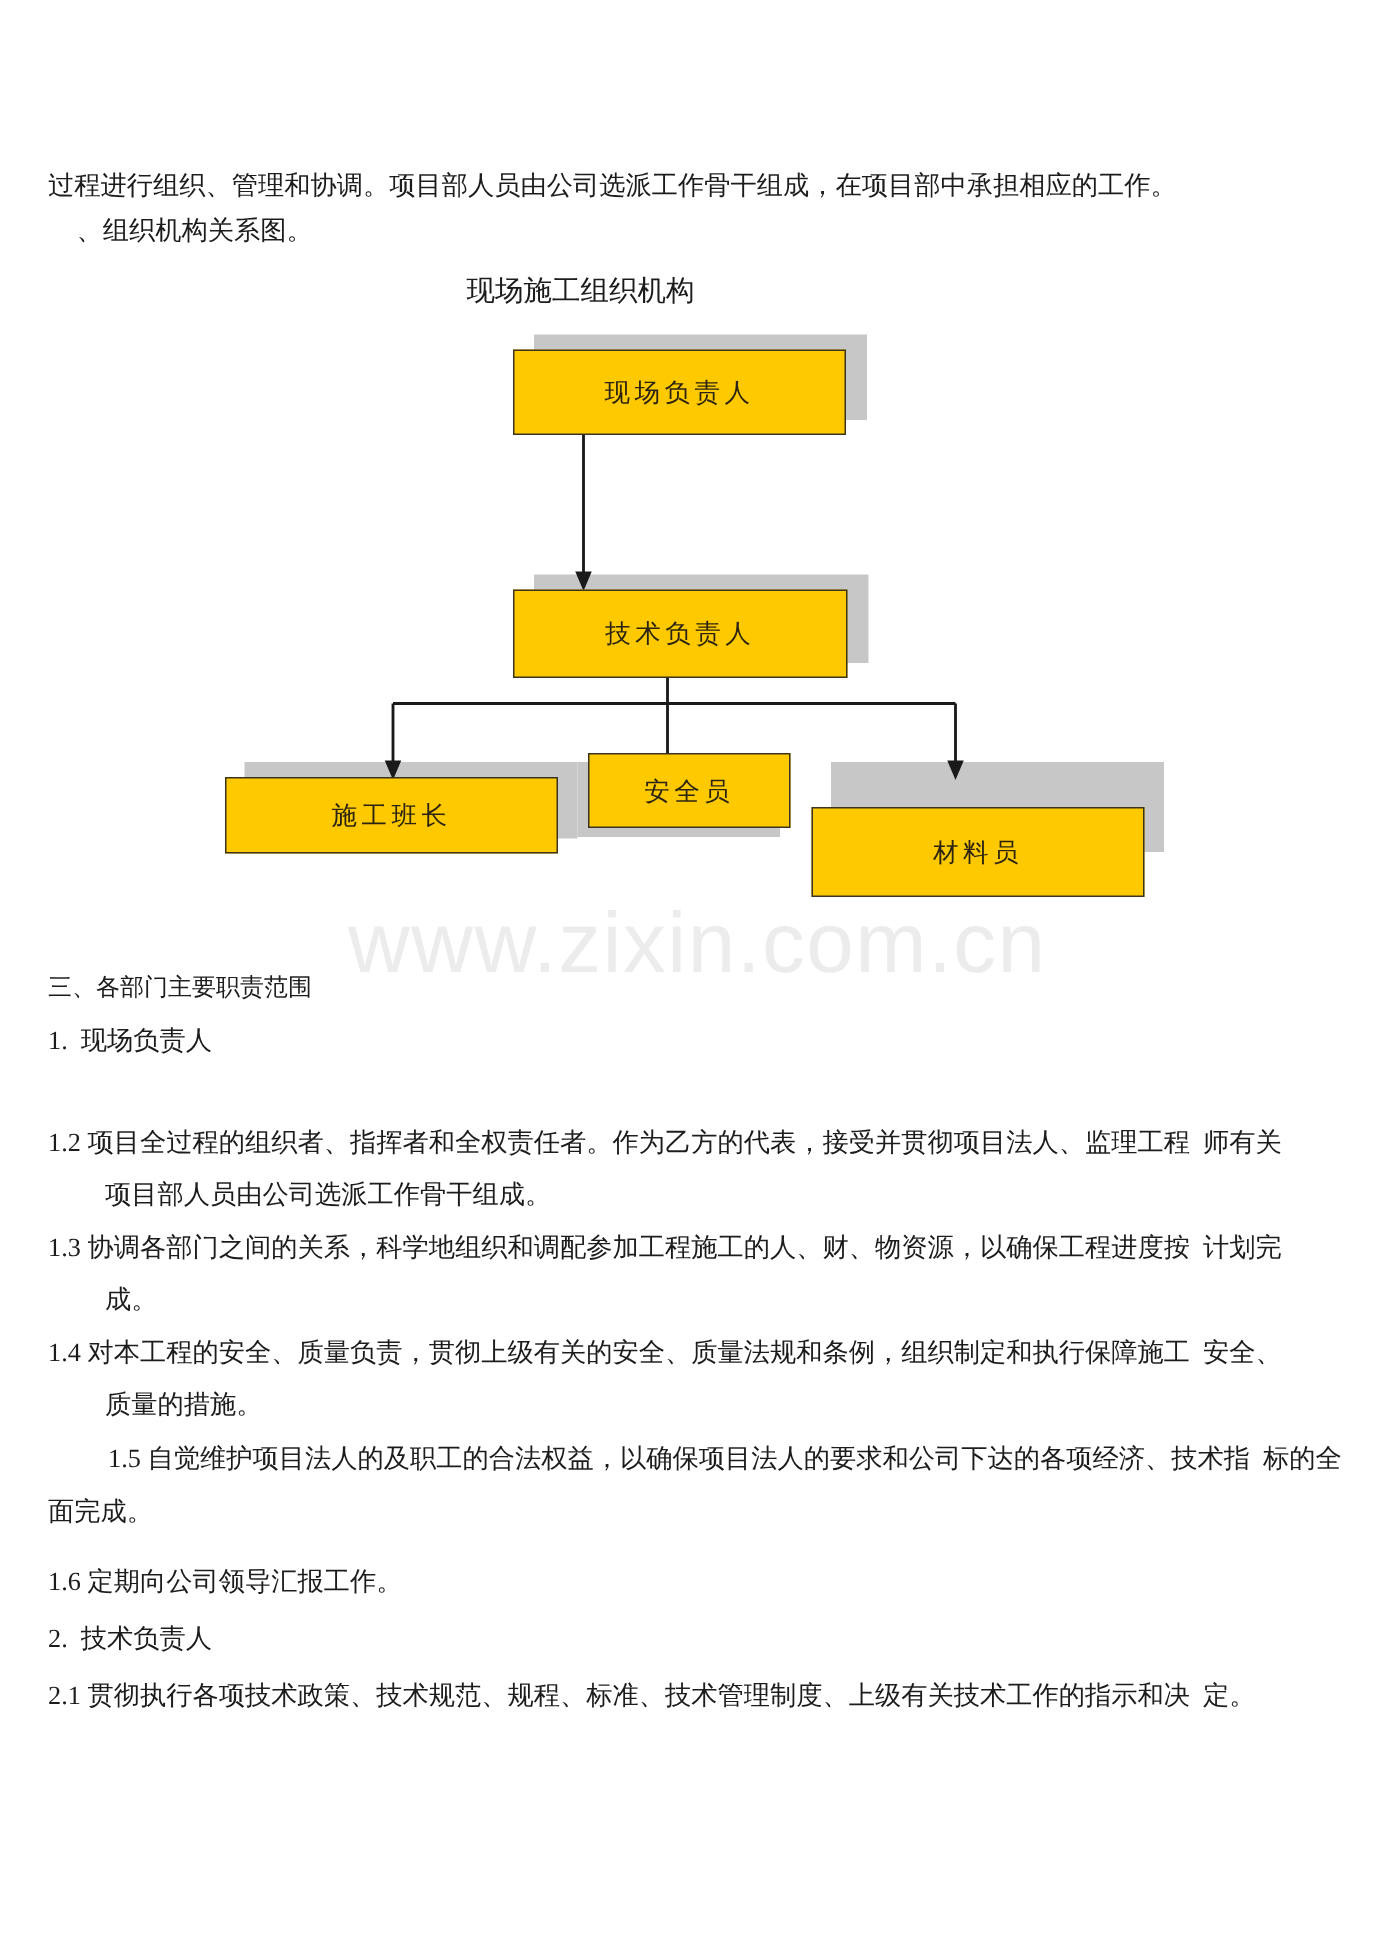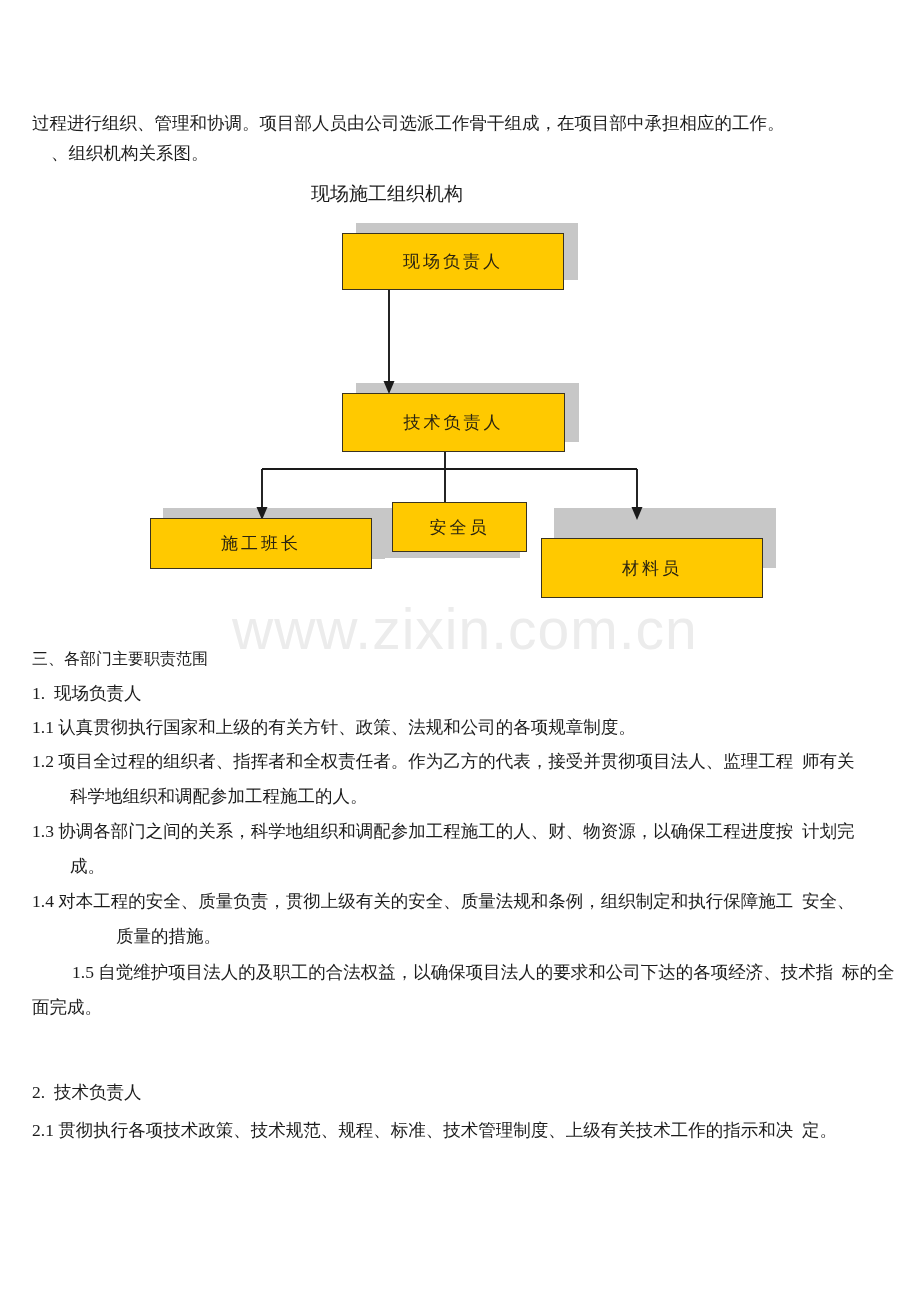--- a/index.html
+++ b/index.html
@@ -163,25 +163,25 @@
     </div>
 
     <div class="node" id="node-material">
       <span class="node-label">材料员</span>
     </div>
   </div>
 
   <div class="para" style="left:32px; top:649px; font-size:16px;">三、各部门主要职责范围</div>
 
   <div class="para" style="left:32px; top:683px;">1.  现场负责人</div>
-  <div class="para" style="left:32px; top:717px;">1.1 认真贯彻执行国家和上级的有关方针、政策、法规和公司的各项规章制度。</div>
   <div class="para" style="left:32px; top:751px;">1.2 项目全过程的组织者、指挥者和全权责任者。作为乙方的代表，接受并贯彻项目法人、监理工程  师有关</div>
-  <div class="para" style="left:70px; top:786px;">科学地组织和调配参加工程施工的人。</div>
+  <div class="para" style="left:70px; top:786px;">项目部人员由公司选派工作骨干组成。</div>
   <div class="para" style="left:32px; top:821px;">1.3 协调各部门之间的关系，科学地组织和调配参加工程施工的人、财、物资源，以确保工程进度按  计划完</div>
   <div class="para" style="left:70px; top:856px;">成。</div>
   <div class="para" style="left:32px; top:891px;">1.4 对本工程的安全、质量负责，贯彻上级有关的安全、质量法规和条例，组织制定和执行保障施工  安全、</div>
-  <div class="para" style="left:70px; top:926px;margin-left:46px;">质量的措施。</div>
+  <div class="para" style="left:70px; top:926px;">质量的措施。</div>
   <div class="para" style="left:32px; top:962px;margin-left:40px;">1.5 自觉维护项目法人的及职工的合法权益，以确保项目法人的要求和公司下达的各项经济、技术指  标的全</div>
   <div class="para" style="left:32px; top:997px;">面完成。</div>
+  <div class="para" style="left:32px; top:1044px;">1.6 定期向公司领导汇报工作。</div>
   <div class="para" style="left:32px; top:1082px;">2.  技术负责人</div>
   <div class="para" style="left:32px; top:1120px;">2.1 贯彻执行各项技术政策、技术规范、规程、标准、技术管理制度、上级有关技术工作的指示和决  定。</div>
 
 </div>
 
 </body></html>

